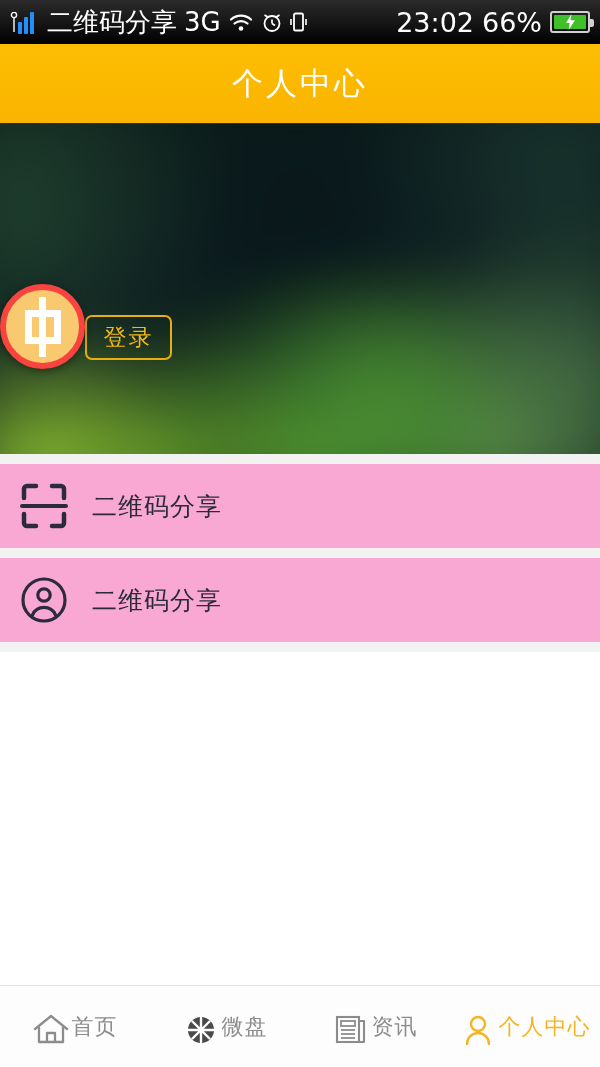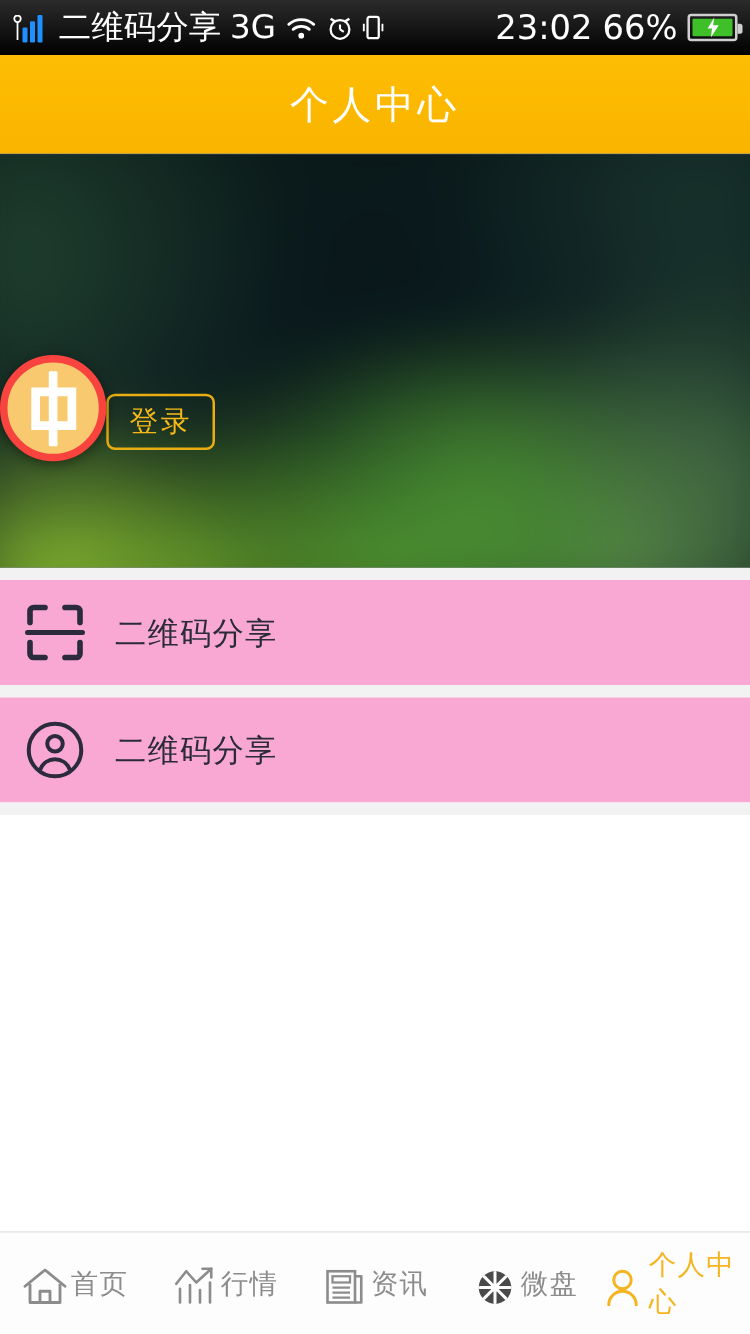--- a/index.html
+++ b/index.html
@@ -214,47 +214,20 @@
       <span class="ti">
         <svg viewBox="0 0 36 32" width="36" height="32">
           <path d="M2 16 L18 3 L34 16" fill="none" stroke="#8c8c8c" stroke-width="2.3" stroke-linecap="round" stroke-linejoin="round"></path>
           <path d="M6 14 L6 29 L30 29 L30 14" fill="none" stroke="#8c8c8c" stroke-width="2.3" stroke-linejoin="round"></path>
           <path d="M14 29 L14 20 L22 20 L22 29" fill="none" stroke="#8c8c8c" stroke-width="2.3" stroke-linejoin="round"></path>
         </svg>
       </span>
       <span class="tl">首页</span>
     </div>
 
-    <div class="tab">
-      <span class="ti">
-        <svg viewBox="0 0 36 32" width="36" height="32">
-          <polyline points="3,14 11,4 19,13 31,2" fill="none" stroke="#8c8c8c" stroke-width="2.1" stroke-linecap="round" stroke-linejoin="round"></polyline>
-          <polyline points="24,2 31,2 31,9" fill="none" stroke="#8c8c8c" stroke-width="2.1" stroke-linecap="round" stroke-linejoin="round"></polyline>
-          <line x1="6" y1="18" x2="6" y2="29" stroke="#8c8c8c" stroke-width="2.1" stroke-linecap="round"></line>
-          <line x1="14" y1="15" x2="14" y2="29" stroke="#8c8c8c" stroke-width="2.1" stroke-linecap="round"></line>
-          <line x1="22" y1="19" x2="22" y2="29" stroke="#8c8c8c" stroke-width="2.1" stroke-linecap="round"></line>
-          <line x1="30" y1="13" x2="30" y2="29" stroke="#8c8c8c" stroke-width="2.1" stroke-linecap="round"></line>
-        </svg>
-      </span>
-      <span class="tl">行情</span>
-    </div>
-
-    <div class="tab">
-      <span class="ti">
-        <svg viewBox="0 0 36 32" width="36" height="32">
-          <rect x="4" y="4" width="22" height="25" fill="none" stroke="#8c8c8c" stroke-width="2.1"></rect>
-          <path d="M26 8 L31 8 L31 29 L26 29" fill="none" stroke="#8c8c8c" stroke-width="2.1" stroke-linejoin="round"></path>
-          <rect x="8" y="8" width="14" height="5" fill="none" stroke="#8c8c8c" stroke-width="1.8"></rect>
-          <line x1="8" y1="17" x2="22" y2="17" stroke="#8c8c8c" stroke-width="1.8"></line>
-          <line x1="8" y1="21" x2="22" y2="21" stroke="#8c8c8c" stroke-width="1.8"></line>
-          <line x1="8" y1="25" x2="22" y2="25" stroke="#8c8c8c" stroke-width="1.8"></line>
-        </svg>
-      </span>
-      <span class="tl">资讯</span>
-    </div>
 
     <div class="tab">
       <span class="ti">
         <svg viewBox="0 0 36 32" width="36" height="32">
           <circle cx="18" cy="17" r="13" fill="#4a4a4a"></circle>
           <g stroke="#ffffff" stroke-width="2.4" stroke-linecap="round">
             <line x1="18" y1="17" x2="18" y2="5"></line>
             <line x1="18" y1="17" x2="18" y2="29"></line>
             <line x1="18" y1="17" x2="6" y2="17"></line>
             <line x1="18" y1="17" x2="30" y2="17"></line>
@@ -262,20 +235,34 @@
             <line x1="18" y1="17" x2="26.5" y2="25.5"></line>
             <line x1="18" y1="17" x2="26.5" y2="8.5"></line>
             <line x1="18" y1="17" x2="9.5" y2="25.5"></line>
           </g>
           <circle cx="18" cy="17" r="3.3" fill="#ffffff"></circle>
         </svg>
       </span>
       <span class="tl">微盘</span>
     </div>
 
+    <div class="tab">
+      <span class="ti">
+        <svg viewBox="0 0 36 32" width="36" height="32">
+          <rect x="4" y="4" width="22" height="25" fill="none" stroke="#8c8c8c" stroke-width="2.1"></rect>
+          <path d="M26 8 L31 8 L31 29 L26 29" fill="none" stroke="#8c8c8c" stroke-width="2.1" stroke-linejoin="round"></path>
+          <rect x="8" y="8" width="14" height="5" fill="none" stroke="#8c8c8c" stroke-width="1.8"></rect>
+          <line x1="8" y1="17" x2="22" y2="17" stroke="#8c8c8c" stroke-width="1.8"></line>
+          <line x1="8" y1="21" x2="22" y2="21" stroke="#8c8c8c" stroke-width="1.8"></line>
+          <line x1="8" y1="25" x2="22" y2="25" stroke="#8c8c8c" stroke-width="1.8"></line>
+        </svg>
+      </span>
+      <span class="tl">资讯</span>
+    </div>
+
     <div class="tab active">
       <span class="ti">
         <svg viewBox="0 0 36 32" width="36" height="32">
           <circle cx="18" cy="11" r="7" fill="none" stroke="#f4b521" stroke-width="2.4"></circle>
           <path d="M7 31 A11 11 0 0 1 29 31" fill="none" stroke="#f4b521" stroke-width="2.4" stroke-linecap="round"></path>
         </svg>
       </span>
       <span class="tl">个人中心</span>
     </div>
 

